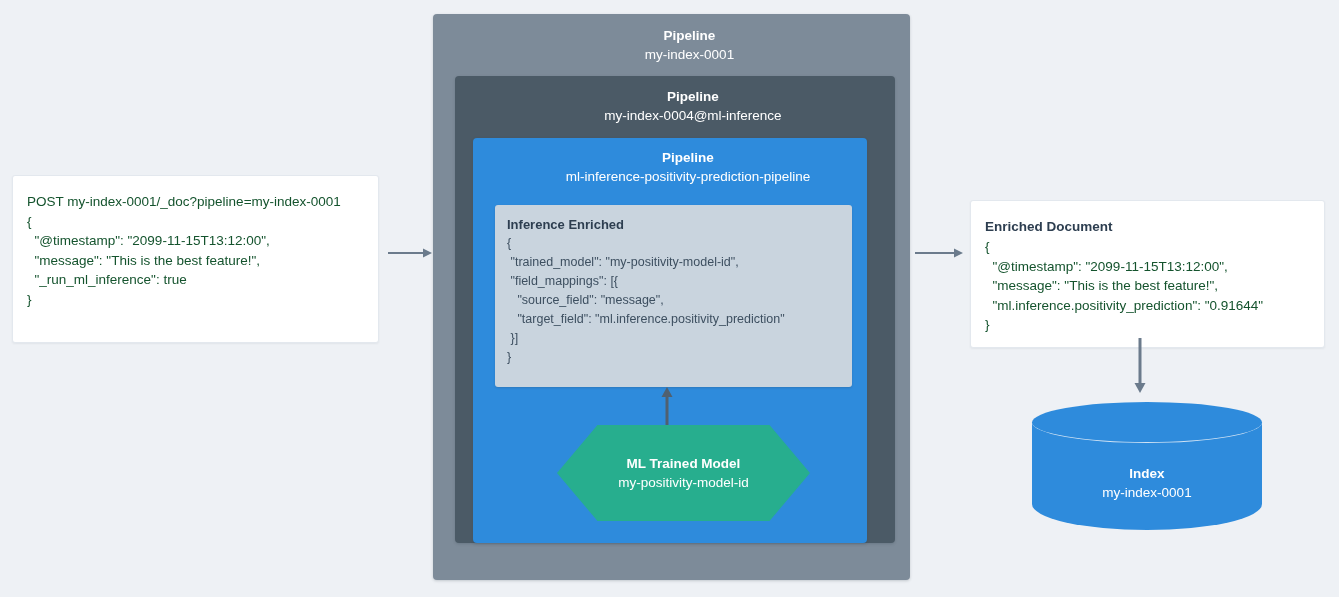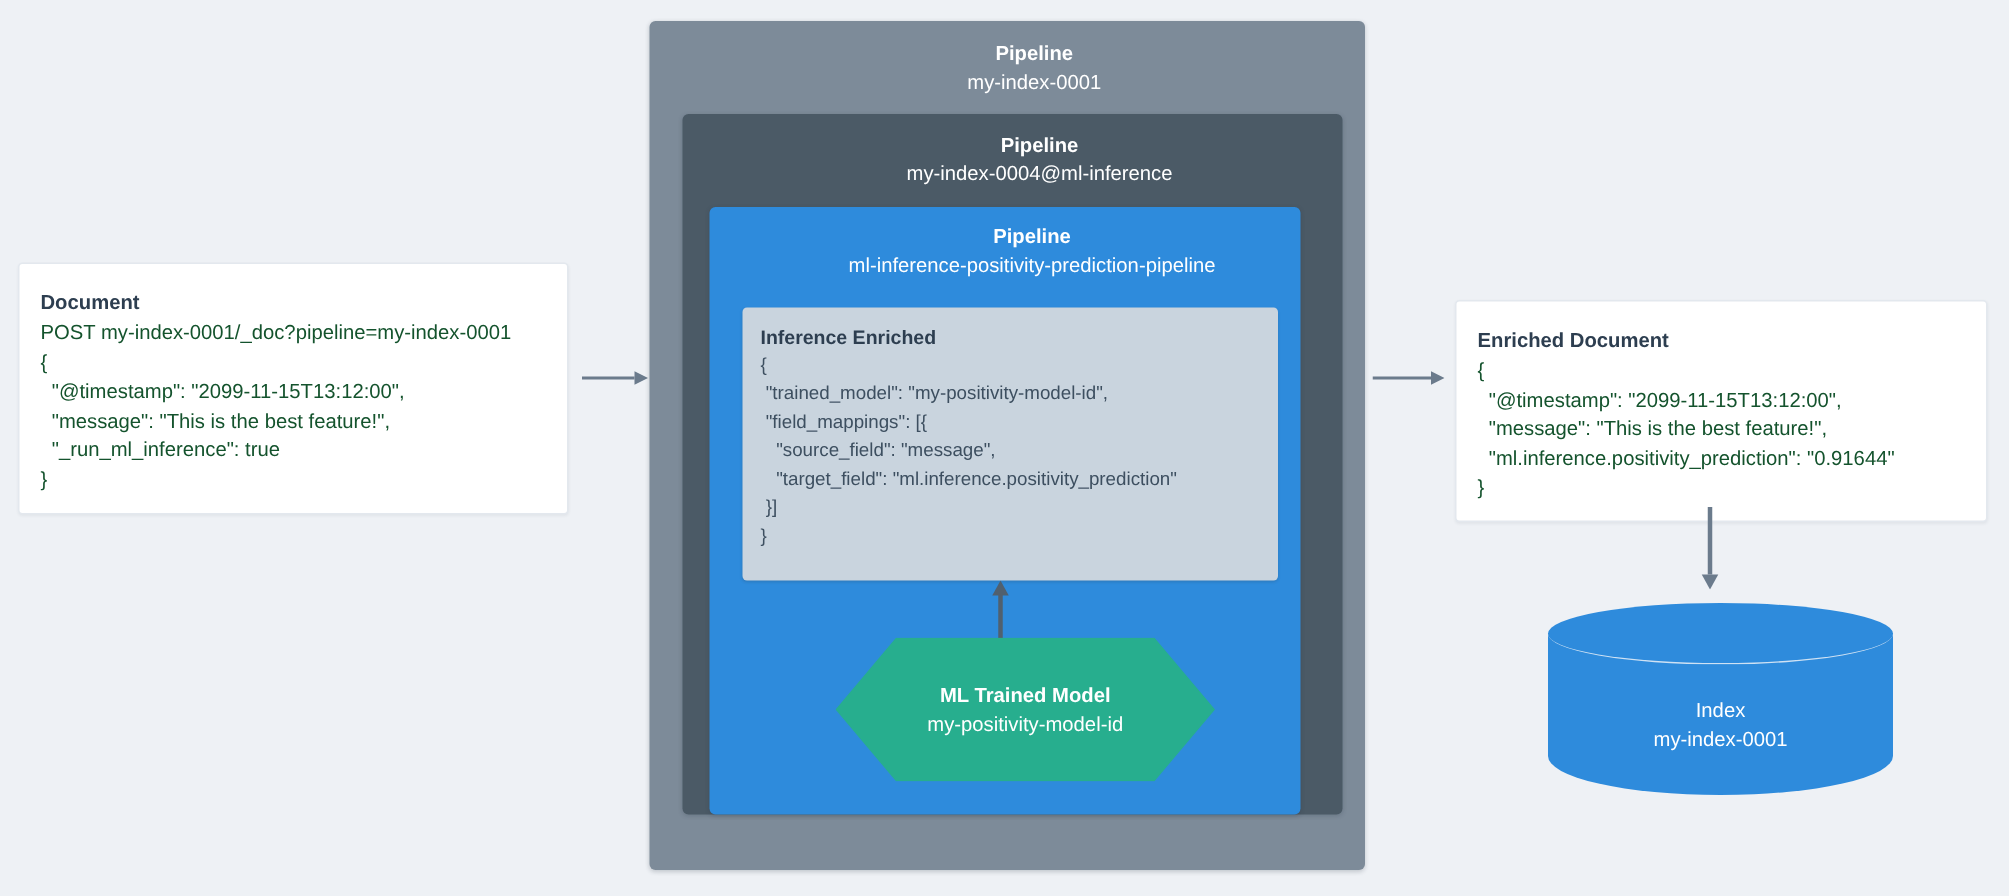--- a/index.html
+++ b/index.html
@@ -145,37 +145,36 @@
     border-bottom: 1px solid #cfe2f4;
     box-sizing: border-box;
   }
   .cyl-label {
     position: absolute;
     left: 0; top: 62px; width: 230px;
     text-align: center;
     color: #ffffff;
     z-index: 3;
   }
-  .cyl-label .kind { font-size: 13.5px; font-weight: normal; line-height: 19px; }
+  .cyl-label .kind { font-size: 13.5px; font-weight: bold; line-height: 19px; }
   .cyl-label .name { font-size: 13.5px; line-height: 19px; }
 
   
   .arrow { position: absolute; }
   #arrow-in      { left: 388px;  top: 245px; }
   #arrow-out     { left: 915px;  top: 245px; }
   #arrow-to-proc { left: 660px;  top: 387px; }
   #arrow-to-idx  { left: 1133px; top: 338px; }
 </style>
 </head>
 <body>
 
 <div class="stage">
 
   <div class="doc-card" id="doc-input">
-    <div class="doc-title">Document</div>
     <div class="doc-line">POST my-index-0001/_doc?pipeline=my-index-0001</div>
     <div class="doc-line">{</div>
     <div class="doc-line">  "@timestamp": "2099-11-15T13:12:00",</div>
     <div class="doc-line">  "message": "This is the best feature!",</div>
     <div class="doc-line">  "_run_ml_inference": true</div>
     <div class="doc-line">}</div>
   </div>
 
   <div class="arrow" id="arrow-in">
     <svg width="44" height="12" viewBox="0 0 44 12">

